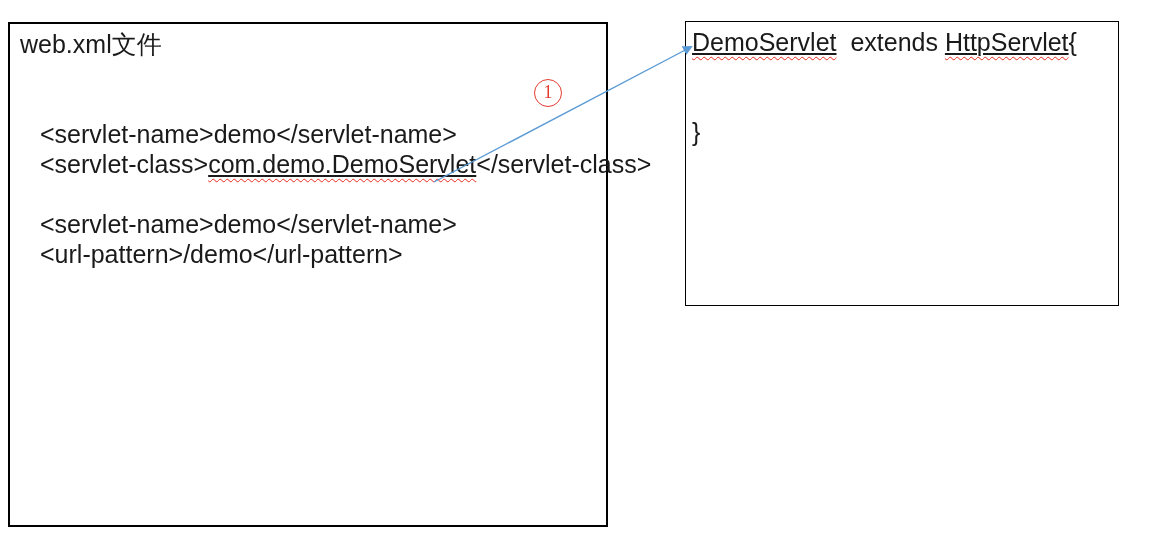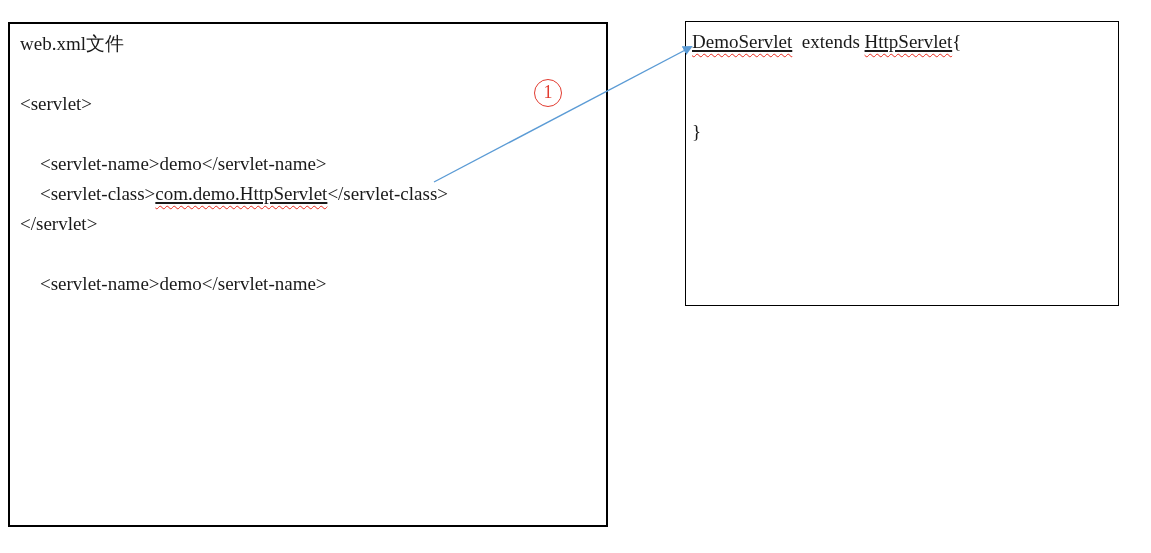--- a/index.html
+++ b/index.html
@@ -33,23 +33,22 @@
     left: 685px;
     top: 21px;
     width: 434px;
     height: 285px;
     border-width: 1.5px;
     padding: 5px 6px 8px 6px;
   }
   .line {
     height: 30px;
     line-height: 30px;
-    font-size: 19px;
+    font-size: 25px;
     white-space: pre;
-    font-family: Liberation Serif, serif;
   }
   .indent {
     padding-left: 20px;
   }
   .u-black {
     text-decoration-line: underline;
     text-decoration-style: solid;
     text-decoration-color: var(--underline-black, #1a1a1a);
     text-decoration-thickness: 1.5px;
     text-underline-offset: 2px;
@@ -92,27 +91,26 @@
   }
 </style>
 </head>
 <body>
 
 <div id="canvas">
 
   <div id="left-box" class="box">
     <div class="line">web.xml文件</div>
     <div class="line"></div>
-    <div class="line">&lt;servlet&gt;</div>
     <div class="line"></div>
     <div class="line indent">&lt;servlet-name&gt;demo&lt;/servlet-name&gt;</div>
-    <div class="line indent"><span>&lt;servlet-class&gt;</span><span class="u-black"><span class="u-wavy">com.demo.HttpServlet</span></span><span>&lt;/servlet-class&gt;</span></div>
-    <div class="line">&lt;/servlet&gt;</div>
+    <div class="line indent"><span>&lt;servlet-class&gt;</span><span class="u-black"><span class="u-wavy">com.demo.DemoServlet</span></span><span>&lt;/servlet-class&gt;</span></div>
     <div class="line"></div>
     <div class="line indent">&lt;servlet-name&gt;demo&lt;/servlet-name&gt;</div>
+    <div class="line indent">&lt;url-pattern&gt;/demo&lt;/url-pattern&gt;</div>
   </div>
 
   <div id="right-box" class="box">
     <div class="line"><span class="u-black"><span class="u-wavy">DemoServlet</span></span><span>  extends </span><span class="u-black"><span class="u-wavy">HttpServlet</span></span><span>{</span></div>
     <div class="line"></div>
     <div class="line"></div>
     <div class="line">}</div>
   </div>
 
   <svg id="arrow-overlay" width="1151" height="553" viewBox="0 0 1151 553">

